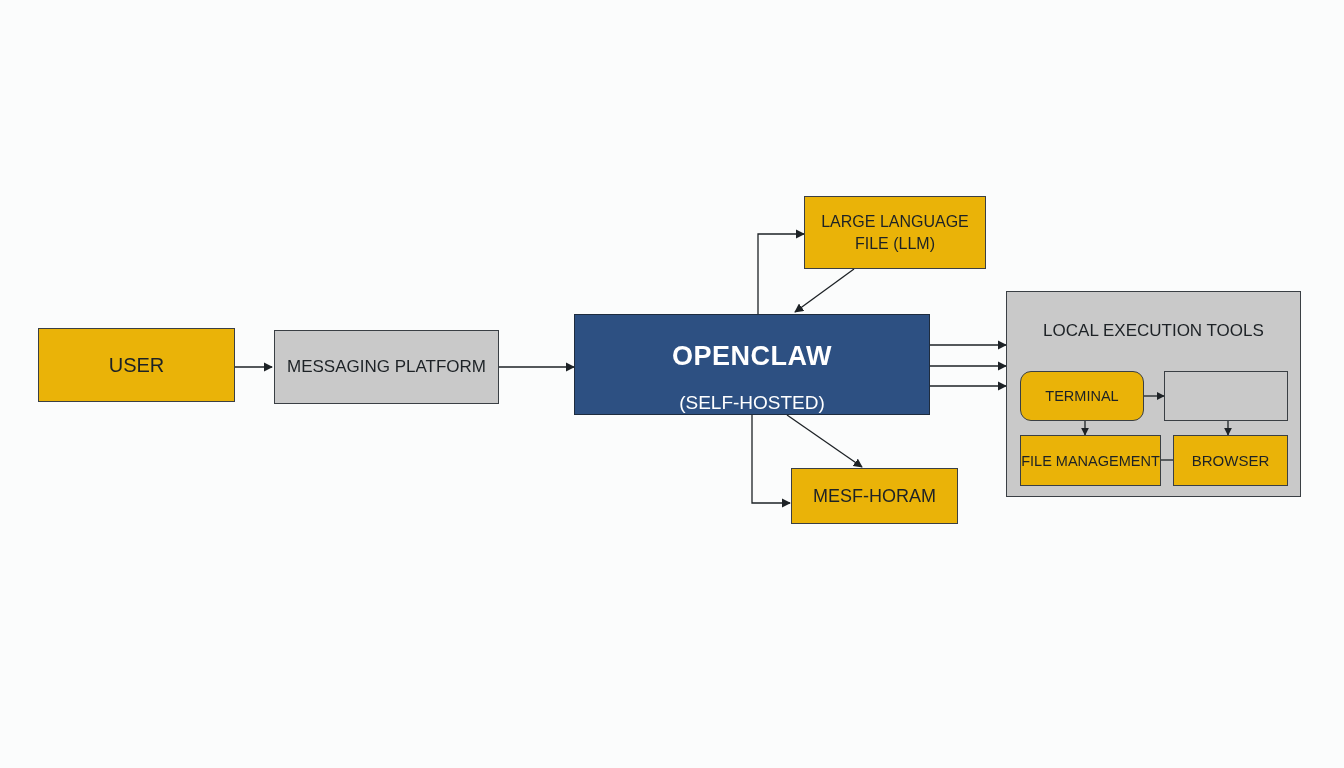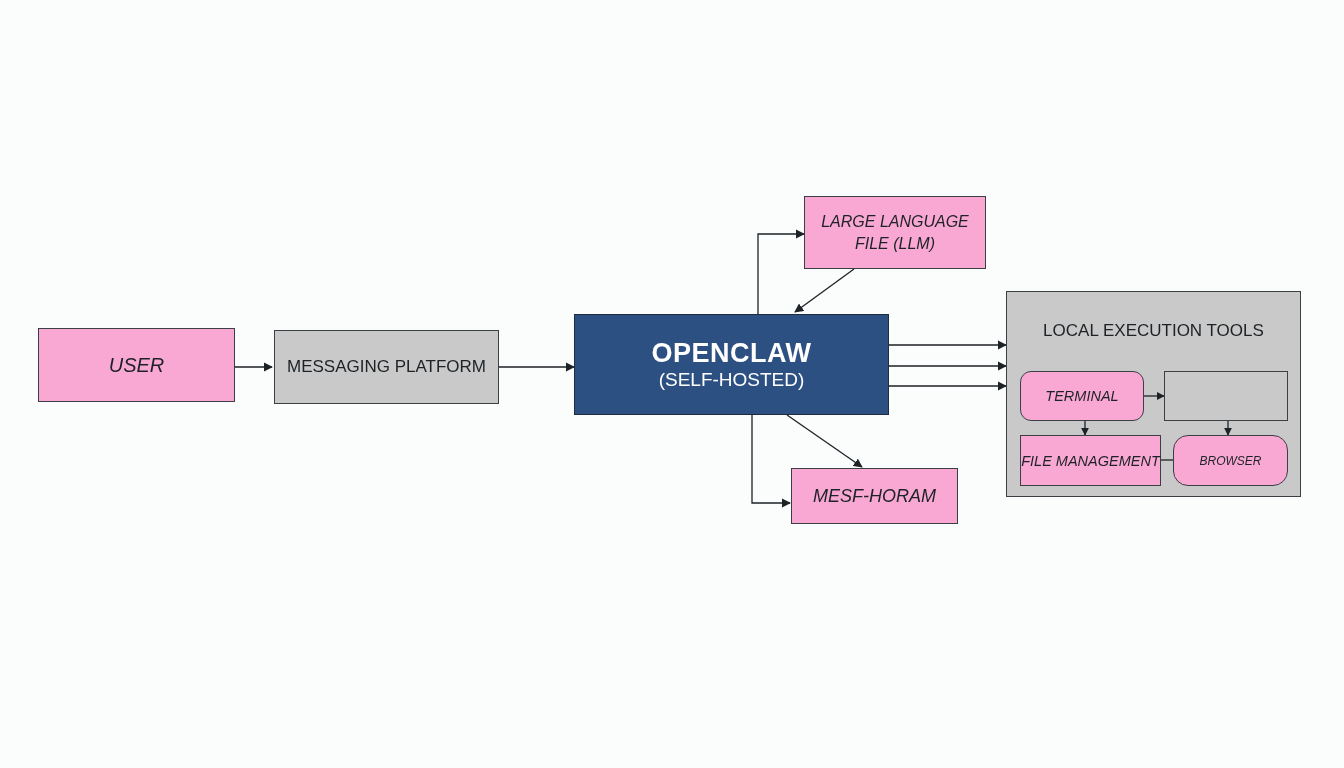--- a/index.html
+++ b/index.html
@@ -7,21 +7,21 @@
       width: 1344px; height: 768px; background: #fbfcfc;
       position: relative; overflow: hidden;
       font-family: "Liberation Sans", "DejaVu Sans", sans-serif;
     }
     .box {
       position: absolute; box-sizing: border-box;
       border: 1px solid #3a3f44;
       display: flex; flex-direction: column; align-items: center; justify-content: center;
       text-align: center; color: #1d2226;
     }
-    .blue { background: #f9a8d4; font-style: italic; }
+    .blue { background: #eab308; }
     .gray { background: #c9c9c9; }
     .dark { background: #2c5282; background: #2d5082; color: #ffffff; border-color: #1e2c3e; }
     #wires { position: absolute; left: 0; top: 0; }
     .t18 { font-size: 18px; }
   </style>
 </head>
 <body>
 
 <svg id="wires" width="1344" height="768">
   <defs>
@@ -43,23 +43,23 @@
 </svg>
 
 <div class="box blue t18" style="left:38px;top:328px;width:197px;height:74px;font-size:20px;">
   <span>USER</span>
 </div>
 
 <div class="box gray" style="left:274px;top:330px;width:225px;height:74px;font-size:17px;">
   <span>MESSAGING PLATFORM</span>
 </div>
 
-<div class="box dark" style="left:574px;top:314px;width:315px;height:101px;">
+<div class="box dark" style="left:574px;top:314px;width:356px;height:101px;justify-content:flex-end;">
   <span style="font-size:27px;font-weight:bold;letter-spacing:0.5px;">OPENCLAW</span>
-  <span style="font-size:19px;margin-top:0;">(SELF-HOSTED)</span>
+  <span style="font-size:19px;margin-top:20px;">(SELF-HOSTED)</span>
 </div>
 
 <div class="box blue" style="left:804px;top:196px;width:182px;height:73px;font-size:16px;line-height:22px;">
   <span>LARGE LANGUAGE</span>
   <span>FILE (LLM)</span>
 </div>
 
 <div class="box blue" style="left:791px;top:468px;width:167px;height:56px;font-size:18px;">
   <span>MESF-HORAM</span>
 </div>
@@ -87,15 +87,15 @@
 </div>
 
 <div class="box gray" style="left:1164px;top:371px;width:124px;height:50px;">
   <span></span>
 </div>
 
 <div class="box blue" style="left:1020px;top:435px;width:141px;height:51px;font-size:14.5px;">
   <span>FILE MANAGEMENT</span>
 </div>
 
-<div class="box blue" style="left:1173px;top:435px;width:115px;height:51px;font-size:12px;border-radius:15px;">
+<div class="box blue" style="left:1173px;top:435px;width:115px;height:51px;font-size:15px;">
   <span>BROWSER</span>
 </div>
 
 </body></html>

